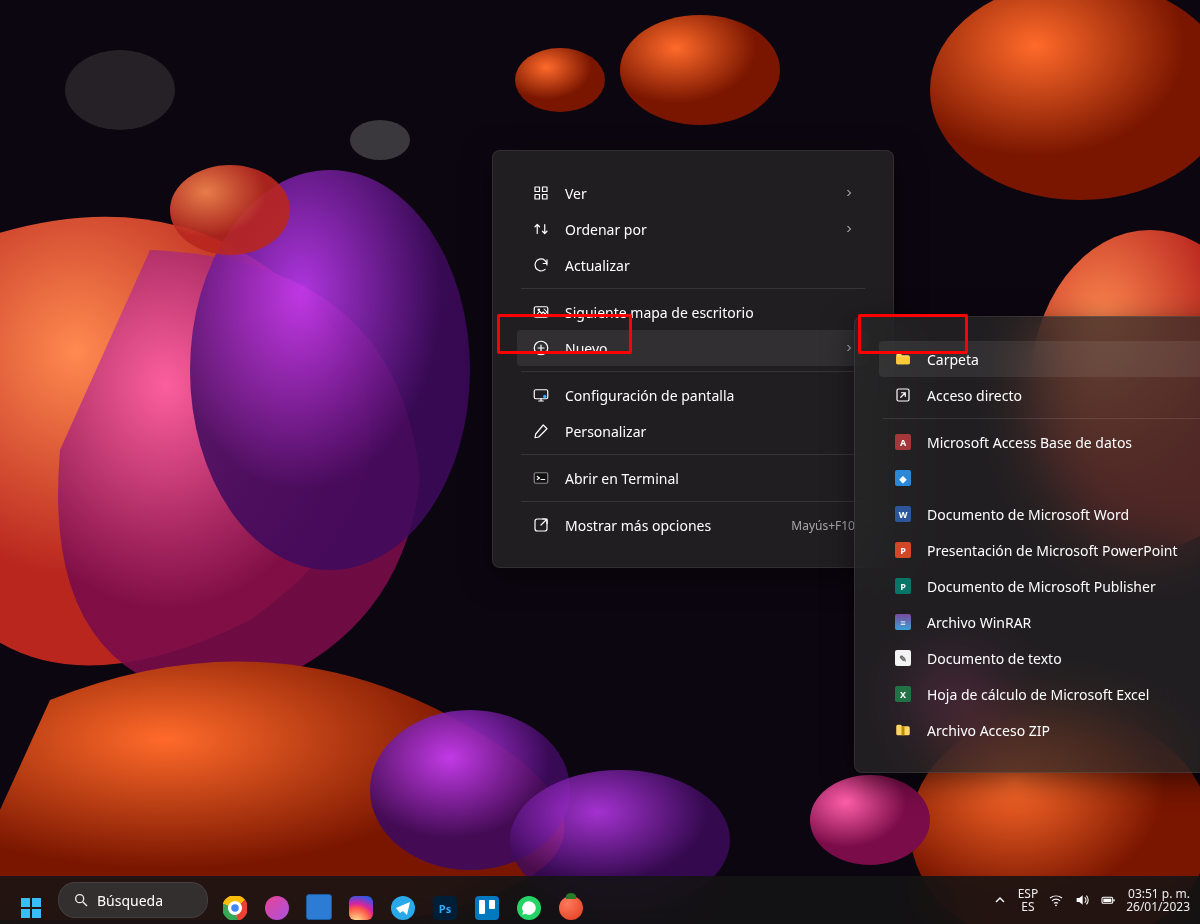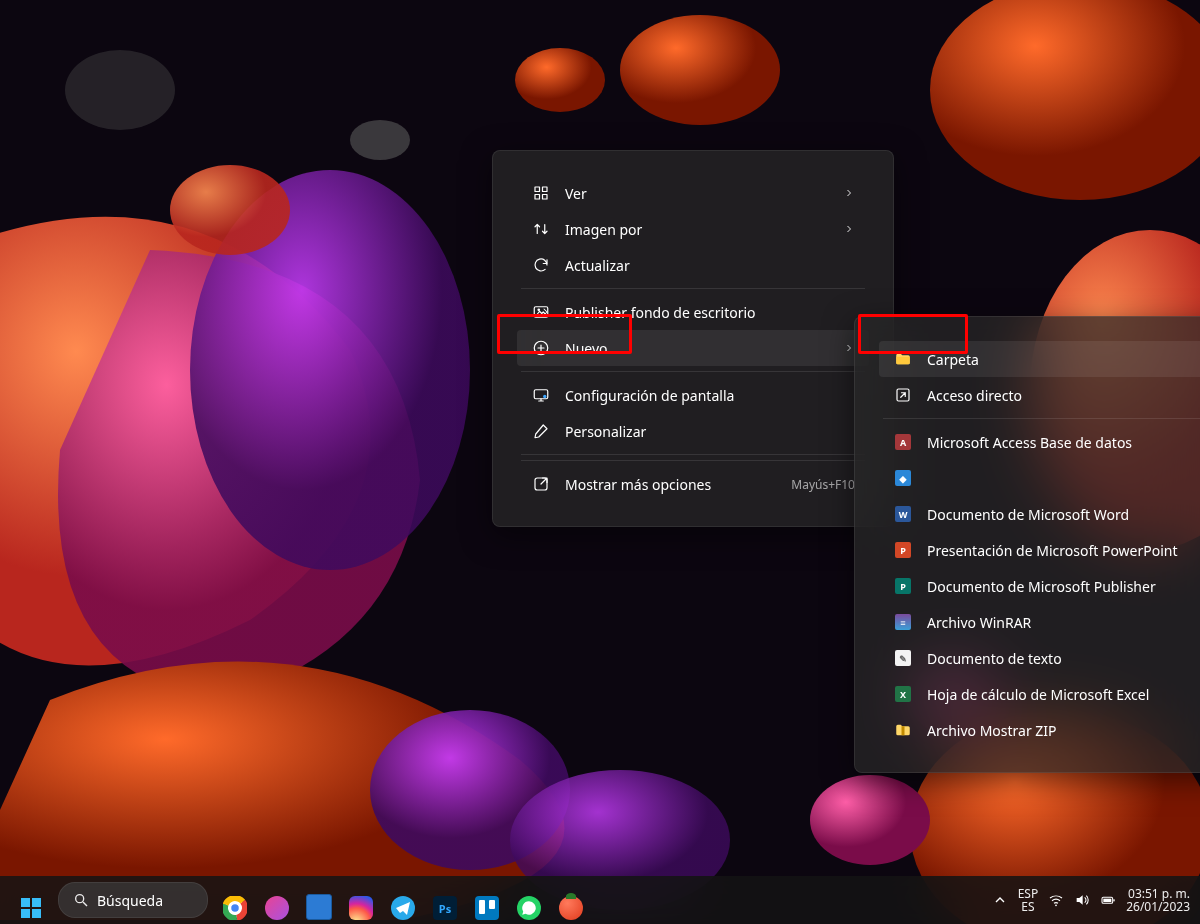--- a/index.html
+++ b/index.html
@@ -85,21 +85,21 @@
             <path d="M9 6l6 6-6 6" stroke="#fff" stroke-width="2" fill="none"></path>
           </svg></span>
       </div>
       <div class="menu-item">
         <span class="mi-icon">
           <svg width="18" height="18" viewBox="0 0 24 24" fill="none" stroke="#fff" stroke-width="1.6" stroke-linecap="round" stroke-linejoin="round">
             <path d="M7 18V6M7 6l-3 3M7 6l3 3"></path>
             <path d="M17 6v12M17 18l3-3M17 18l-3-3"></path>
           </svg>
         </span>
-        <span class="mi-label">Imagen por</span>
+        <span class="mi-label">Ordenar por</span>
         <span style="margin-left: auto;"><svg class="chev" viewBox="0 0 24 24">
             <path d="M9 6l6 6-6 6" stroke="#fff" stroke-width="2" fill="none"></path>
           </svg></span>
       </div>
       <div class="menu-item">
         <span class="mi-icon">
           <svg width="18" height="18" viewBox="0 0 24 24" fill="none" stroke="#fff" stroke-width="1.6" stroke-linecap="round" stroke-linejoin="round">
             <path d="M20 12a8 8 0 10-2.5 5.8"></path>
             <path d="M20 5v5h-5"></path>
           </svg>
@@ -109,21 +109,21 @@
       <div class="sep"></div>
       <div class="menu-item">
         <span class="mi-icon">
           <svg width="18" height="18" viewBox="0 0 24 24" fill="none" stroke="#fff" stroke-width="1.6" stroke-linecap="round" stroke-linejoin="round">
             <rect x="3" y="5" width="18" height="14" rx="2"></rect>
             <path d="M7 15l3-4 3 3 2-2 3 3"></path>
             <circle cx="9" cy="9" r="1" fill="#fff"></circle>
             <path d="M16 8l4 4-4 4" stroke-width="1.4"></path>
           </svg>
         </span>
-        <span class="mi-label">Publisher fondo de escritorio</span>
+        <span class="mi-label">Siguiente mapa de escritorio</span>
       </div>
       <div class="menu-item hover">
         <span class="mi-icon">
           <svg width="18" height="18" viewBox="0 0 24 24" fill="none" stroke="#fff" stroke-width="1.6" stroke-linecap="round" stroke-linejoin="round">
             <circle cx="12" cy="12" r="9"></circle>
             <path d="M12 8v8M8 12h8"></path>
           </svg>
         </span>
         <span class="mi-label">Nuevo</span>
         <span style="margin-left: auto;"><svg class="chev" viewBox="0 0 24 24">
@@ -143,20 +143,29 @@
       </div>
       <div class="menu-item">
         <span class="mi-icon">
           <svg width="18" height="18" viewBox="0 0 24 24" fill="none" stroke="#fff" stroke-width="1.6" stroke-linecap="round" stroke-linejoin="round">
             <path d="M15 4l5 5L9 20l-5 1 1-5z"></path>
           </svg>
         </span>
         <span class="mi-label">Personalizar</span>
       </div>
       <div class="sep"></div>
+      <div class="menu-item">
+        <span class="mi-icon">
+          <svg width="18" height="18" viewBox="0 0 24 24" fill="none" stroke="#fff" stroke-width="1.6" stroke-linecap="round" stroke-linejoin="round">
+            <rect x="3" y="5" width="18" height="14" rx="2" fill="#111" stroke="#888"></rect>
+            <path d="M7 10l3 2-3 2M12 14h5" stroke="#fff"></path>
+          </svg>
+        </span>
+        <span class="mi-label">Abrir en Terminal</span>
+      </div>
       <div class="sep"></div>
       <div class="menu-item">
         <span class="mi-icon">
           <svg width="18" height="18" viewBox="0 0 24 24" fill="none" stroke="#fff" stroke-width="1.6" stroke-linecap="round" stroke-linejoin="round">
             <rect x="4" y="4" width="16" height="16" rx="3"></rect>
             <path d="M14 4h6v6"></path>
             <path d="M12 12l7-7"></path>
           </svg>
         </span>
         <span class="mi-label">Mostrar más opciones</span>
@@ -231,21 +240,21 @@
         </span>
         <span class="mi-label">Hoja de cálculo de Microsoft Excel</span>
       </div>
       <div class="menu-item">
         <span class="mi-icon">
           <svg width="18" height="18" viewBox="0 0 24 24">
             <path d="M3 7a2 2 0 012-2h4l2 2h8a2 2 0 012 2v8a2 2 0 01-2 2H5a2 2 0 01-2-2z" fill="#ffd768"></path>
             <rect x="10" y="7" width="4" height="12" fill="#c28a00"></rect>
           </svg>
         </span>
-        <span class="mi-label">Archivo Mostrar ZIP</span>
+        <span class="mi-label">Archivo Acceso ZIP</span>
       </div>
     </div>
 
   <div class="highlight-box" style="left:497px;top:314px;width:135px;height:40px"></div>
 
   <div class="highlight-box" style="left:858px;top:314px;width:110px;height:40px"></div>
 
   <div id="taskbar">
     <div class="tb-icon">
       <svg class="ic" viewBox="0 0 24 24">

